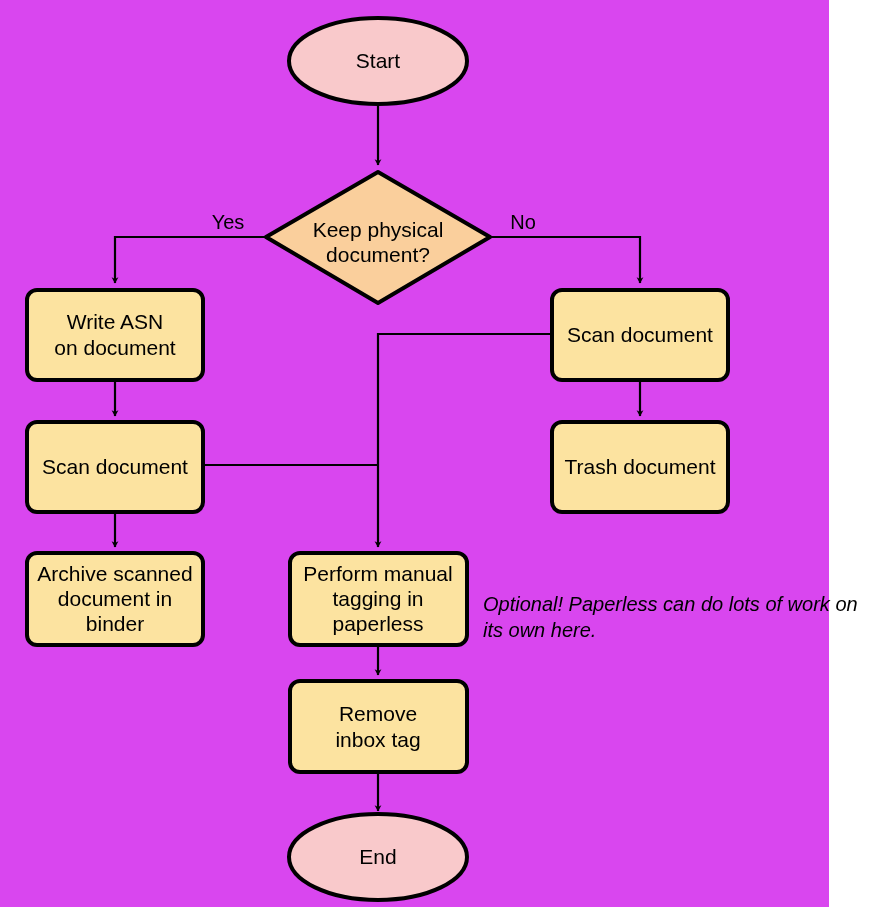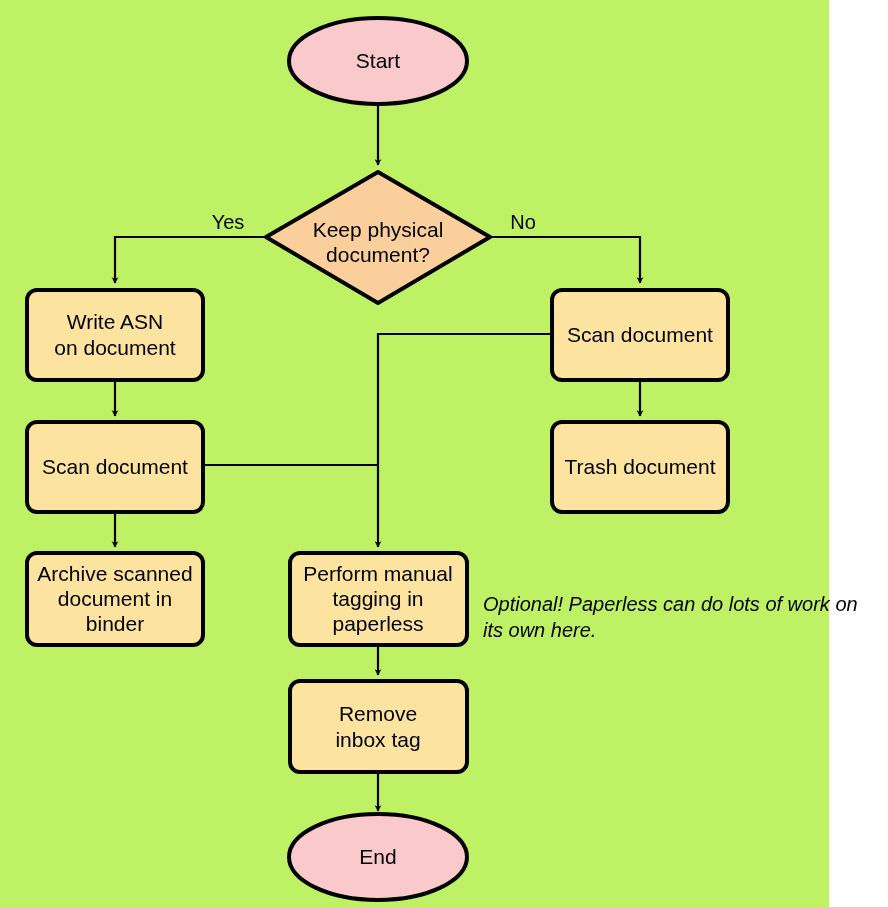--- a/index.html
+++ b/index.html
@@ -10,21 +10,21 @@
   body {
     width: 888px;
     height: 907px;
     font-family: "Liberation Sans", sans-serif;
     overflow: hidden;
   }
   #flowchart-root {
     position: relative;
     width: 829px;
     height: 907px;
-    background: #bef264;
+    background: #d946ef;
   }
   svg#flow-svg {
     display: block;
     width: 888px;
     height: 907px;
   }
   .node-shape {
     stroke: #000000;
     stroke-width: 4;
     stroke-linejoin: round;

